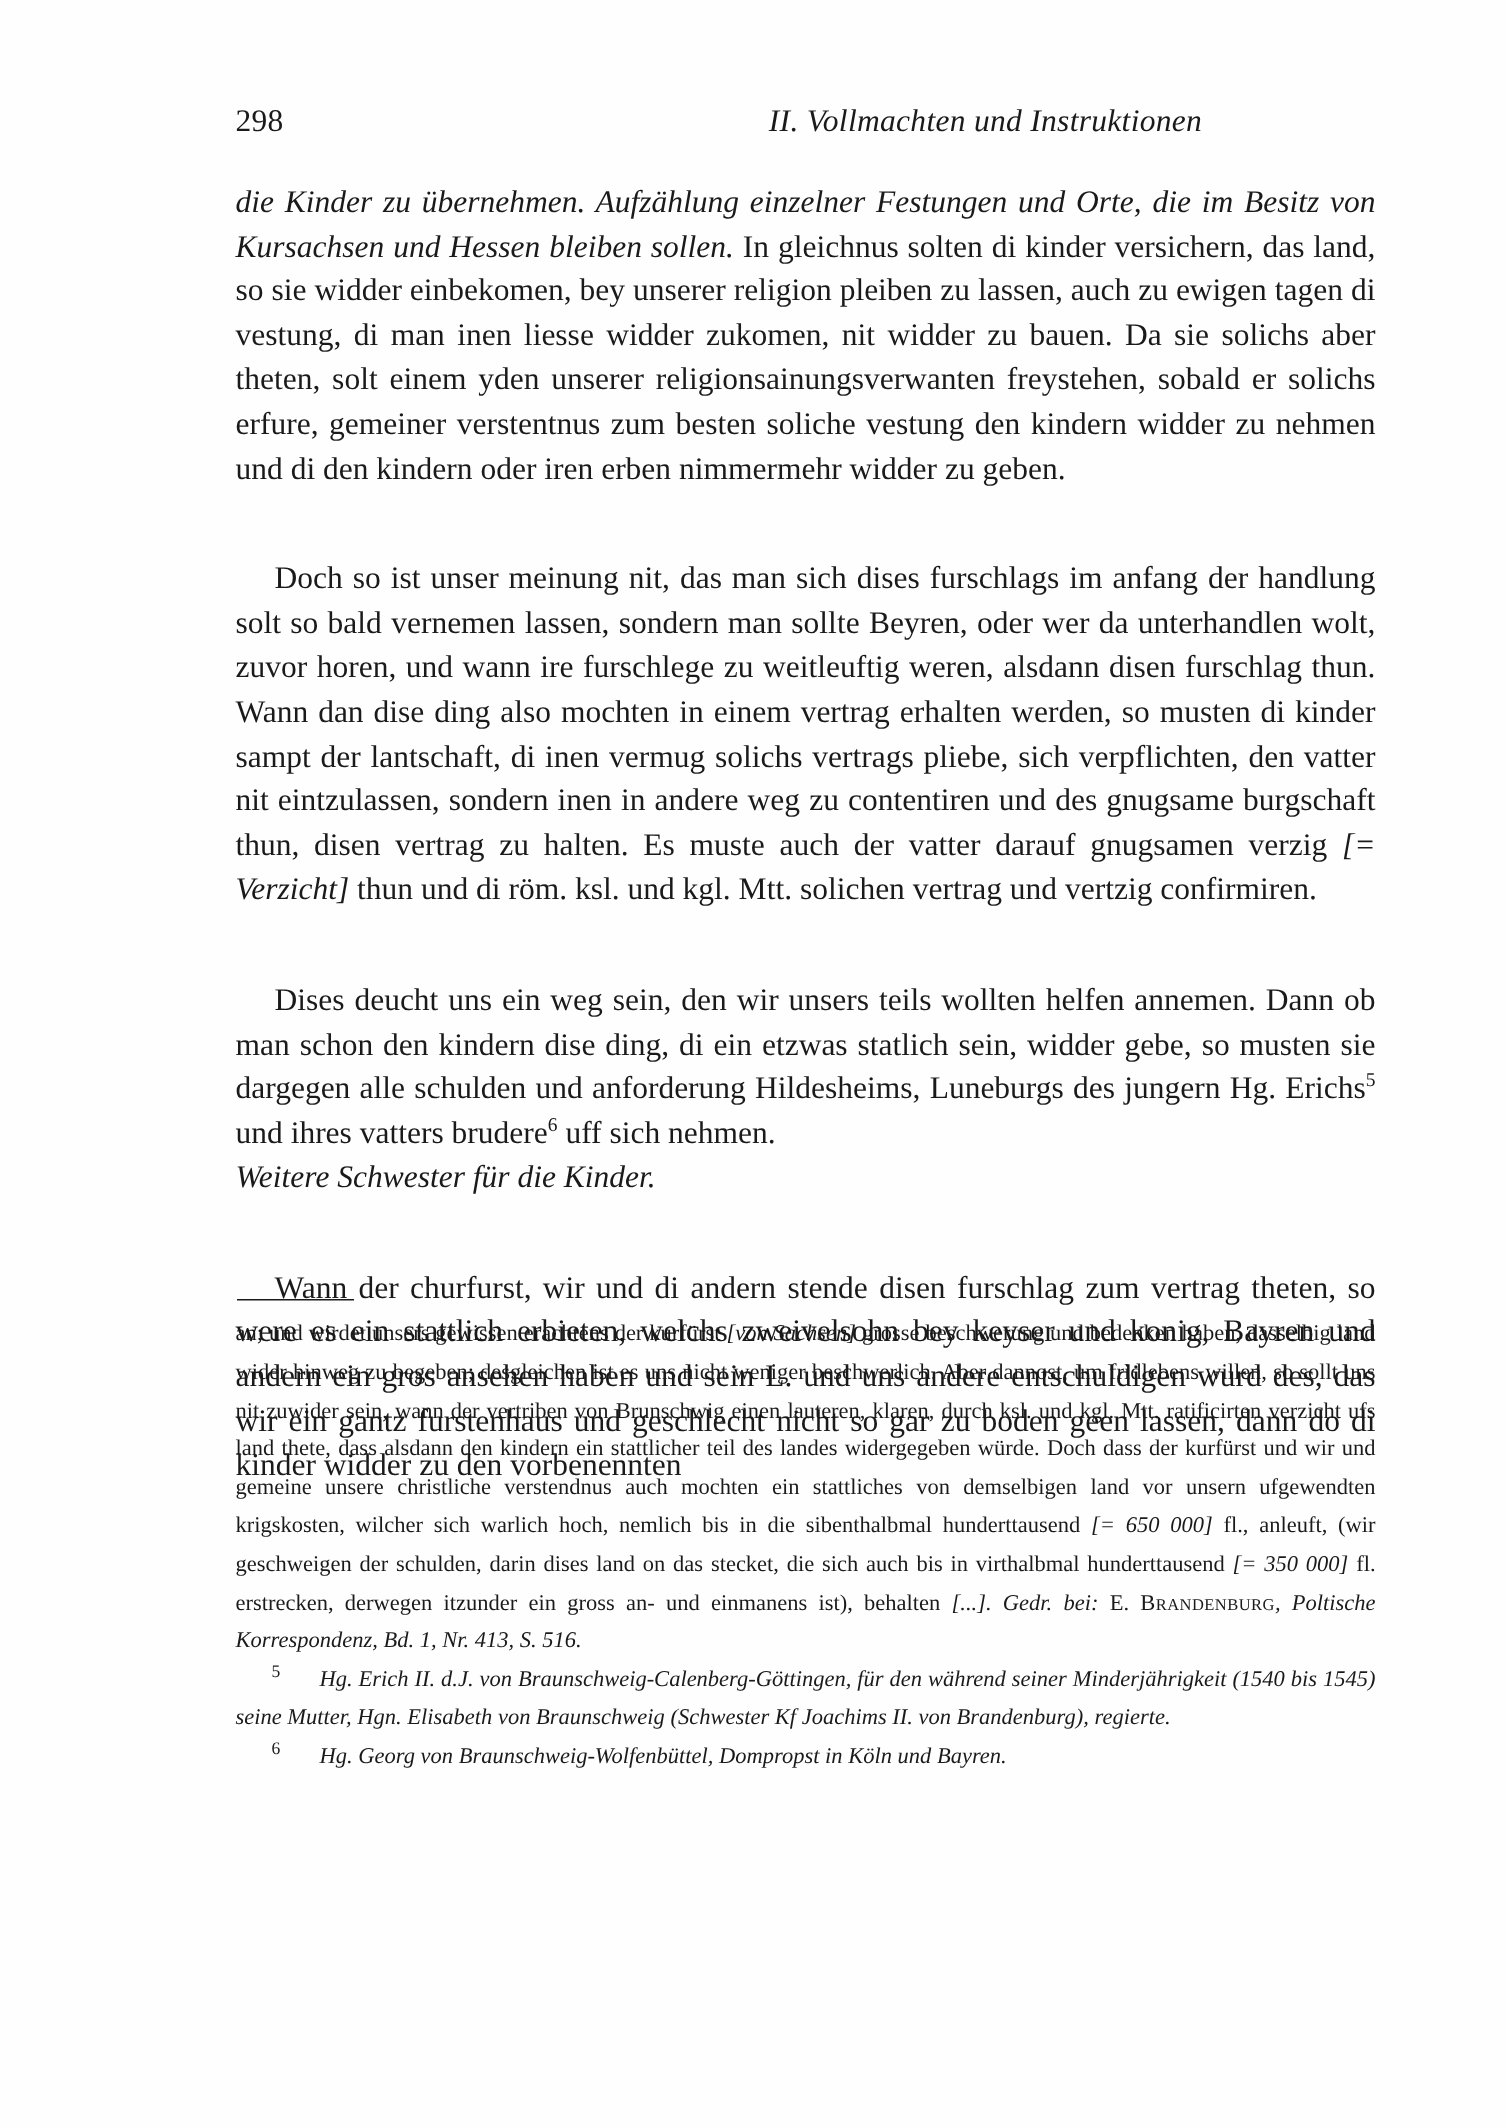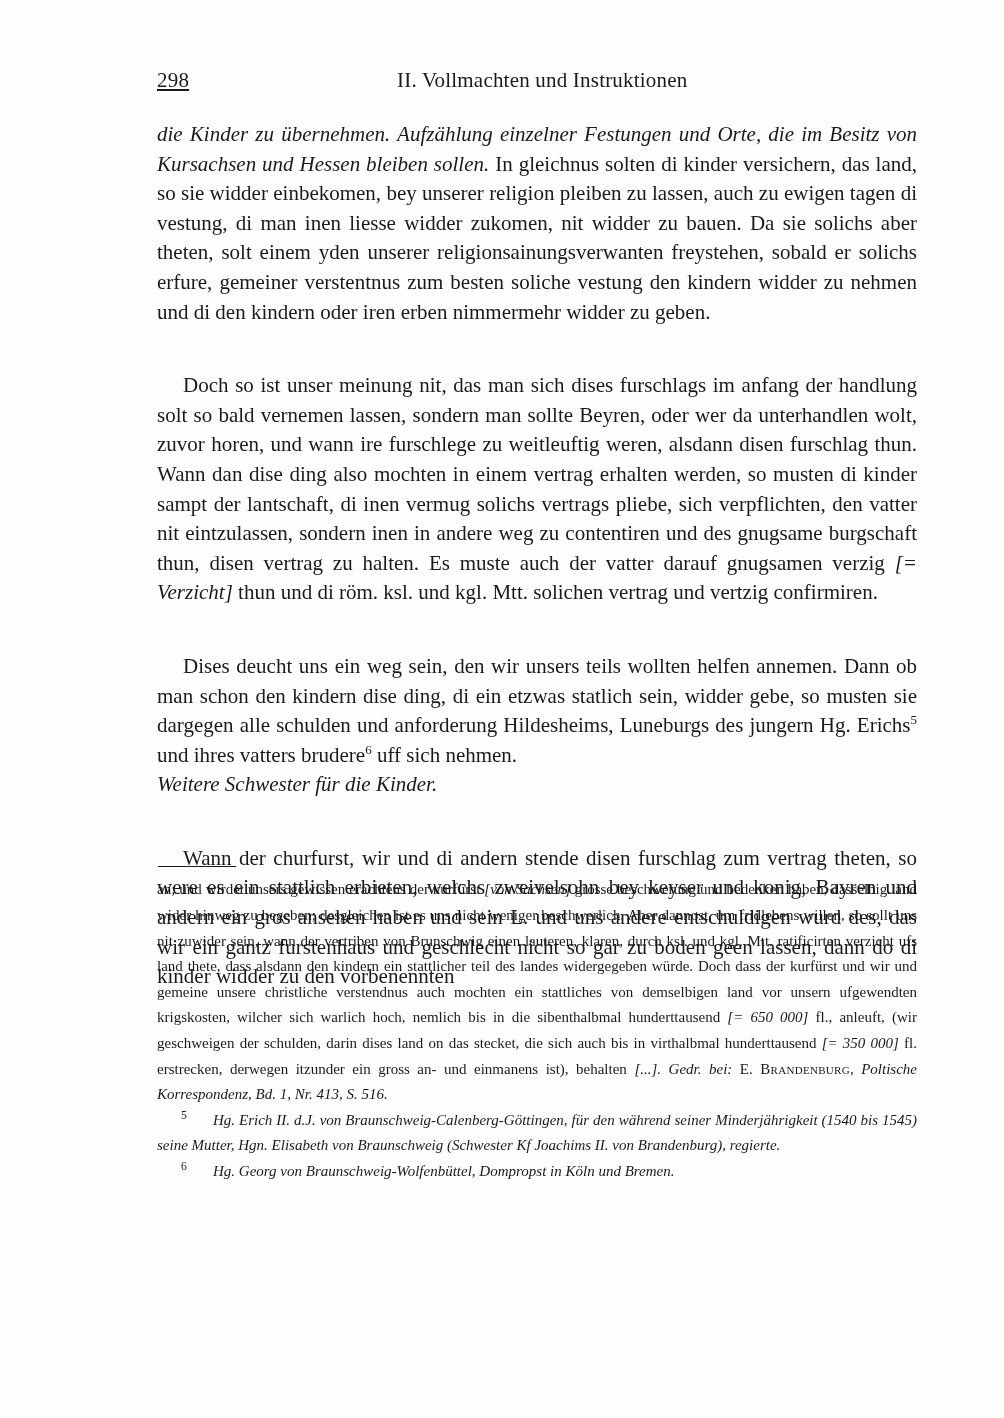--- a/index.html
+++ b/index.html
@@ -33,25 +33,25 @@
   .running-head {
     display: flex;
     align-items: baseline;
     font-size: 21px;
     letter-spacing: 0.2px;
     height: 30px;
   }
   .folio {
     width: 240px;
     flex: none;
-    text-decoration: underline;
   }
   .head-title {
     flex: 1;
-    text-align: left;
+    text-align: center;
+    font-style: italic;
   }
 
   
   .body-block {
     margin-top: 22px;
     font-size: 21px;
     line-height: 29.6px;
     text-align: justify;
     text-justify: inter-word;
   }
@@ -140,18 +140,18 @@
 
   <div class="fn-area">
     <div class="fn-rule"></div>
 
     <div class="fn-block">
 
       <p><span>an; und wirdet unsers gewissen erachtens der kurfürst </span><span class="it">[von Sachsen]</span><span> grosse beschwerung und bedenken haben, dasselbig land wider hinweg zu begeben; desgleichen ist es uns nicht weniger beschwerlich. Aber dannost, um fridlebens willen, so sollt uns nit zuwider sein, wann der vertriben von Brunschwig einen lauteren, klaren, durch ksl. und kgl. Mtt. ratificirten verzicht ufs land thete, dass alsdann den kindern ein stattlicher teil des landes widergegeben würde. Doch dass der kurfürst und wir und gemeine unsere christliche verstendnus auch mochten ein stattliches von demselbigen land vor unsern ufgewendten krigskosten, wilcher sich warlich hoch, nemlich bis in die sibenthalbmal hunderttausend </span><span class="it">[= 650 000]</span><span> fl., anleuft, (wir geschweigen der schulden, darin dises land on das stecket, die sich auch bis in virthalbmal hunderttausend </span><span class="it">[= 350 000]</span><span> fl. erstrecken, derwegen itzunder ein gross an- und einmanens ist), behalten </span><span class="it">[...]. Gedr. bei:</span><span> E. </span><span class="smallcaps">Brandenburg</span><span class="it">, Poltische Korrespondenz, Bd. 1, Nr. 413, S. 516.</span></p>
 
       <p class="fn-entry"><span class="fn-num">5</span><span class="it">Hg. Erich II. d.J. von Braunschweig-Calenberg-Göttingen, für den während seiner Minderjährigkeit (1540 bis 1545) seine Mutter, Hgn. Elisabeth von Braunschweig (Schwester Kf Joachims II. von Brandenburg), regierte.</span></p>
 
-      <p class="fn-entry"><span class="fn-num">6</span><span class="it">Hg. Georg von Braunschweig-Wolfenbüttel, Dompropst in Köln und Bremen.</span></p>
+      <p class="fn-entry"><span class="fn-num">6</span><span class="it">Hg. Georg von Braunschweig-Wolfenbüttel, Dompropst in Köln und Bayren.</span></p>
 
     </div>
   </div>
 
 </div>
 
 </body></html>

